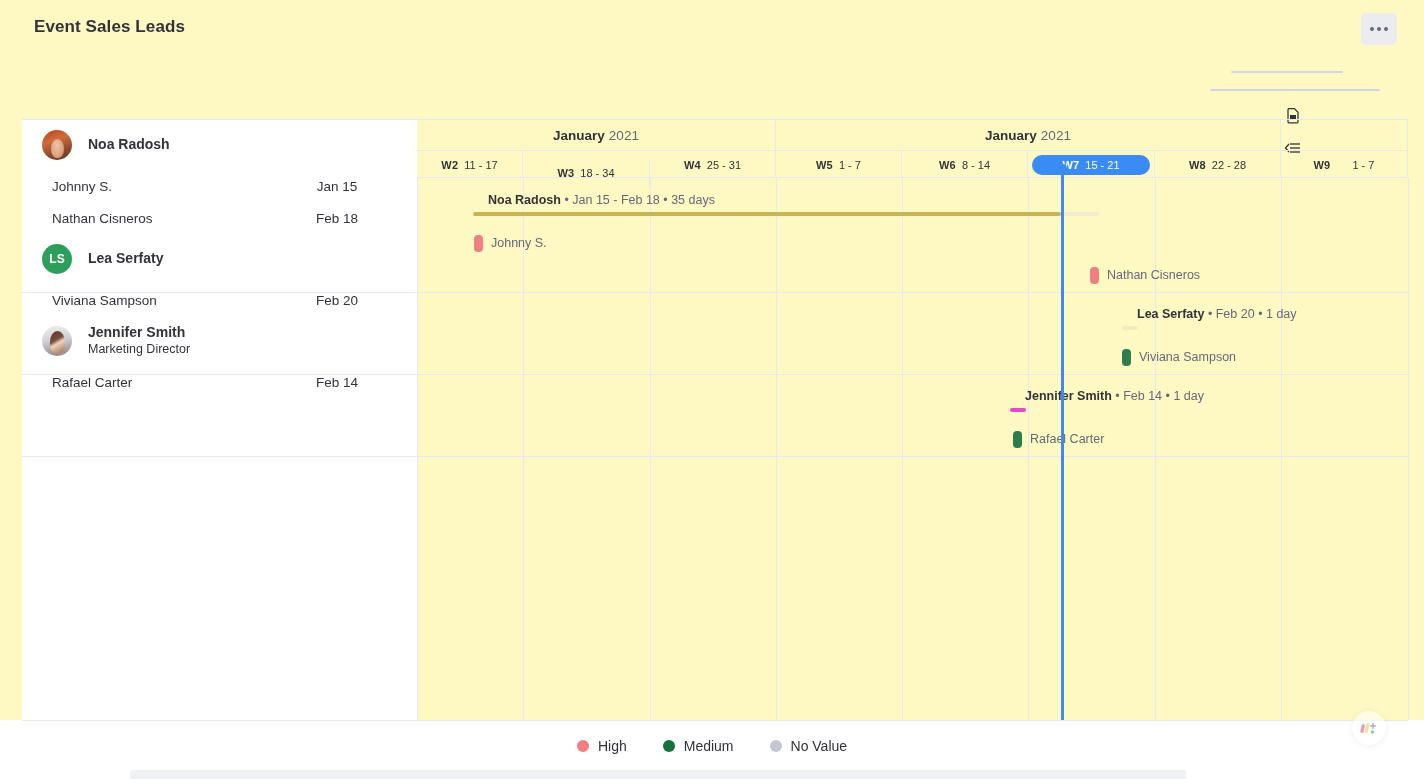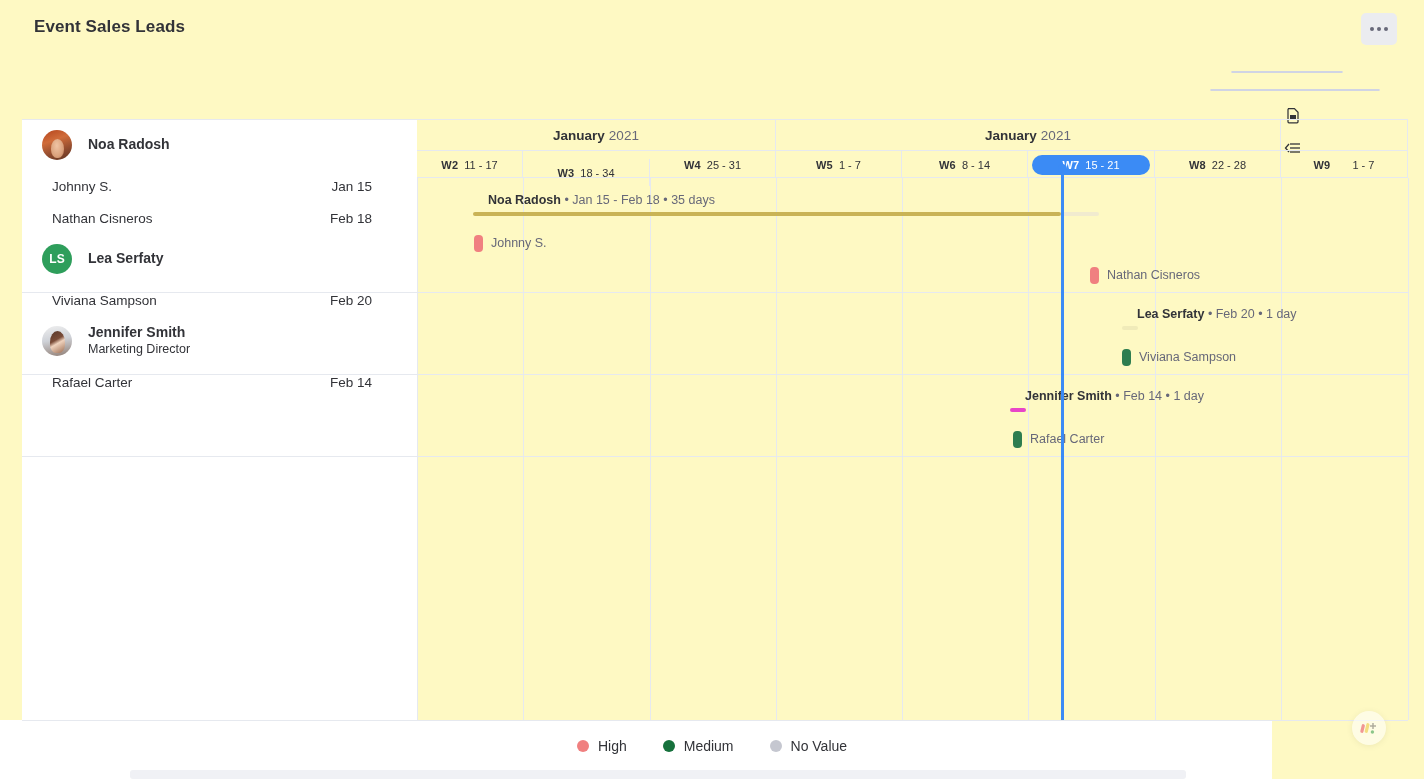--- a/index.html
+++ b/index.html
@@ -221,21 +221,21 @@
     font-size: 12.5px; font-weight: normal; color: #323338;
     margin-top: 1px;
   }
   .task-row {
     display: flex; align-items: center;
     height: 32px;
     padding-left: 30px;
     font-size: 13.5px; color: #323338;
   }
   .task-name { width: 250px; }
-  .task-date { width: 70px; text-align: right; }
+  .task-date { width: 70px; text-align: center; }
 
   
   .bar-layer { position: absolute; left: 0; top: 58px; width: 991px; height: 542px; }
   .grp-bar {
     position: absolute;
     height: 4px;
     border-radius: 2px;
   }
   .grp-bar-label {
     position: absolute;
@@ -254,21 +254,21 @@
     position: absolute;
     font-size: 12.5px;
     color: #676879;
     white-space: nowrap;
   }
 
   
   .legend-wrap {
     position: absolute;
     left: 0; top: 720px;
-    width: 1272px; height: 59px;
+    width: 1424px; height: 59px;
     background: #fff;
   }
   .legend-line {
     position: absolute; left: 22px; top: 0;
     width: 1386px; height: 1px; background: #e6e9ef;
   }
   .legend {
     position: absolute;
     left: 0; top: 18px;
     width: 1424px;

